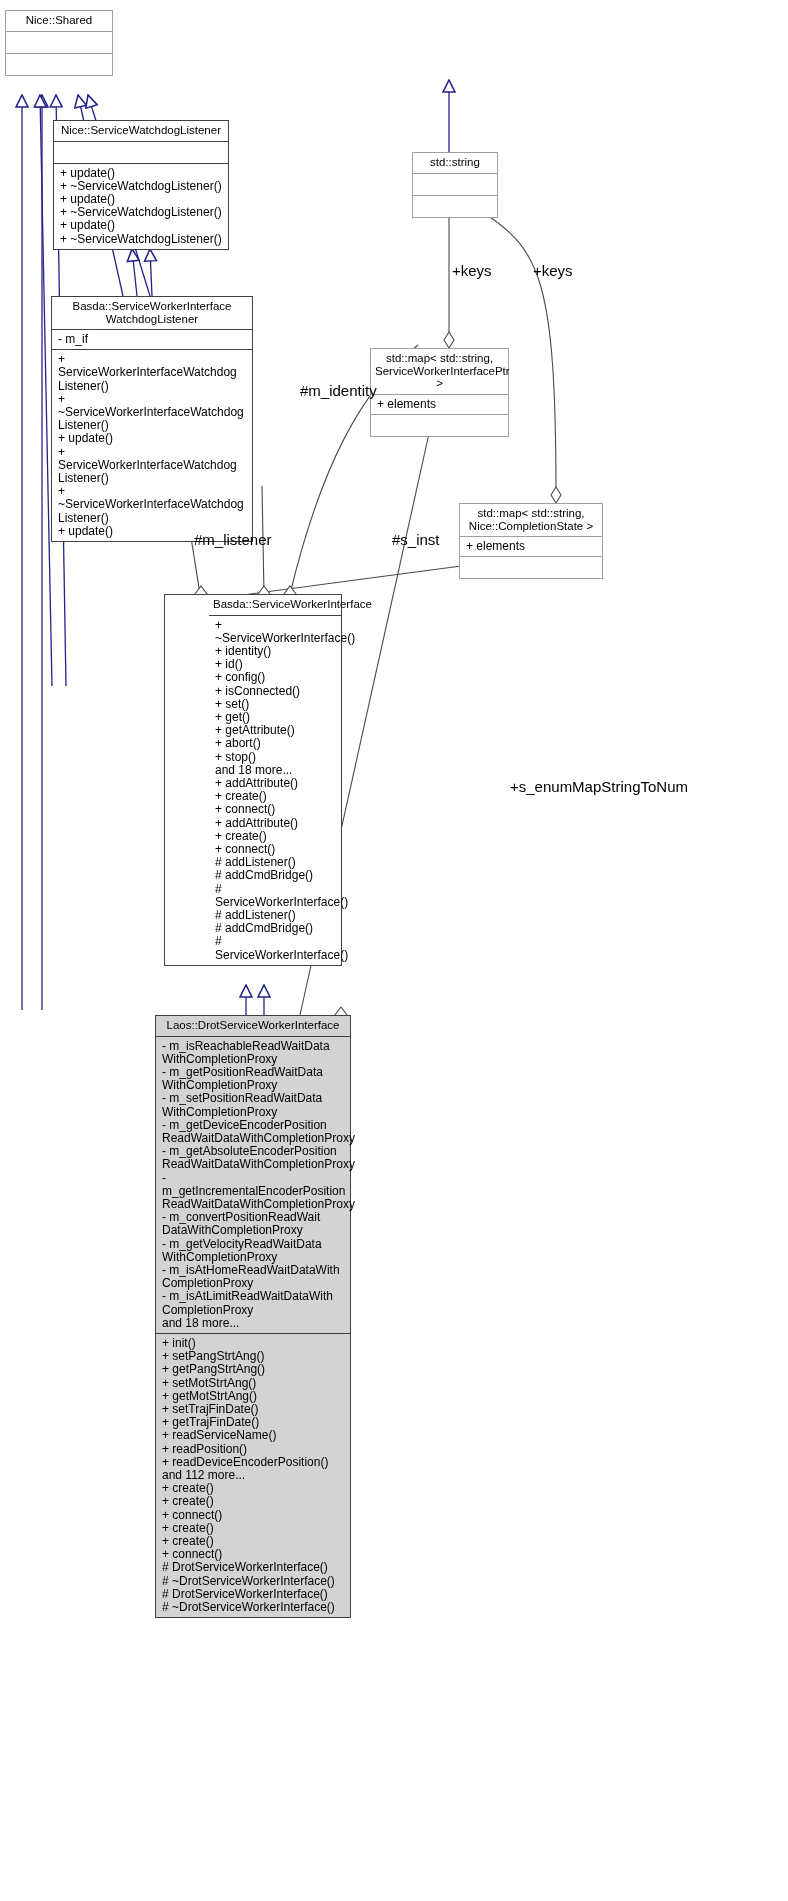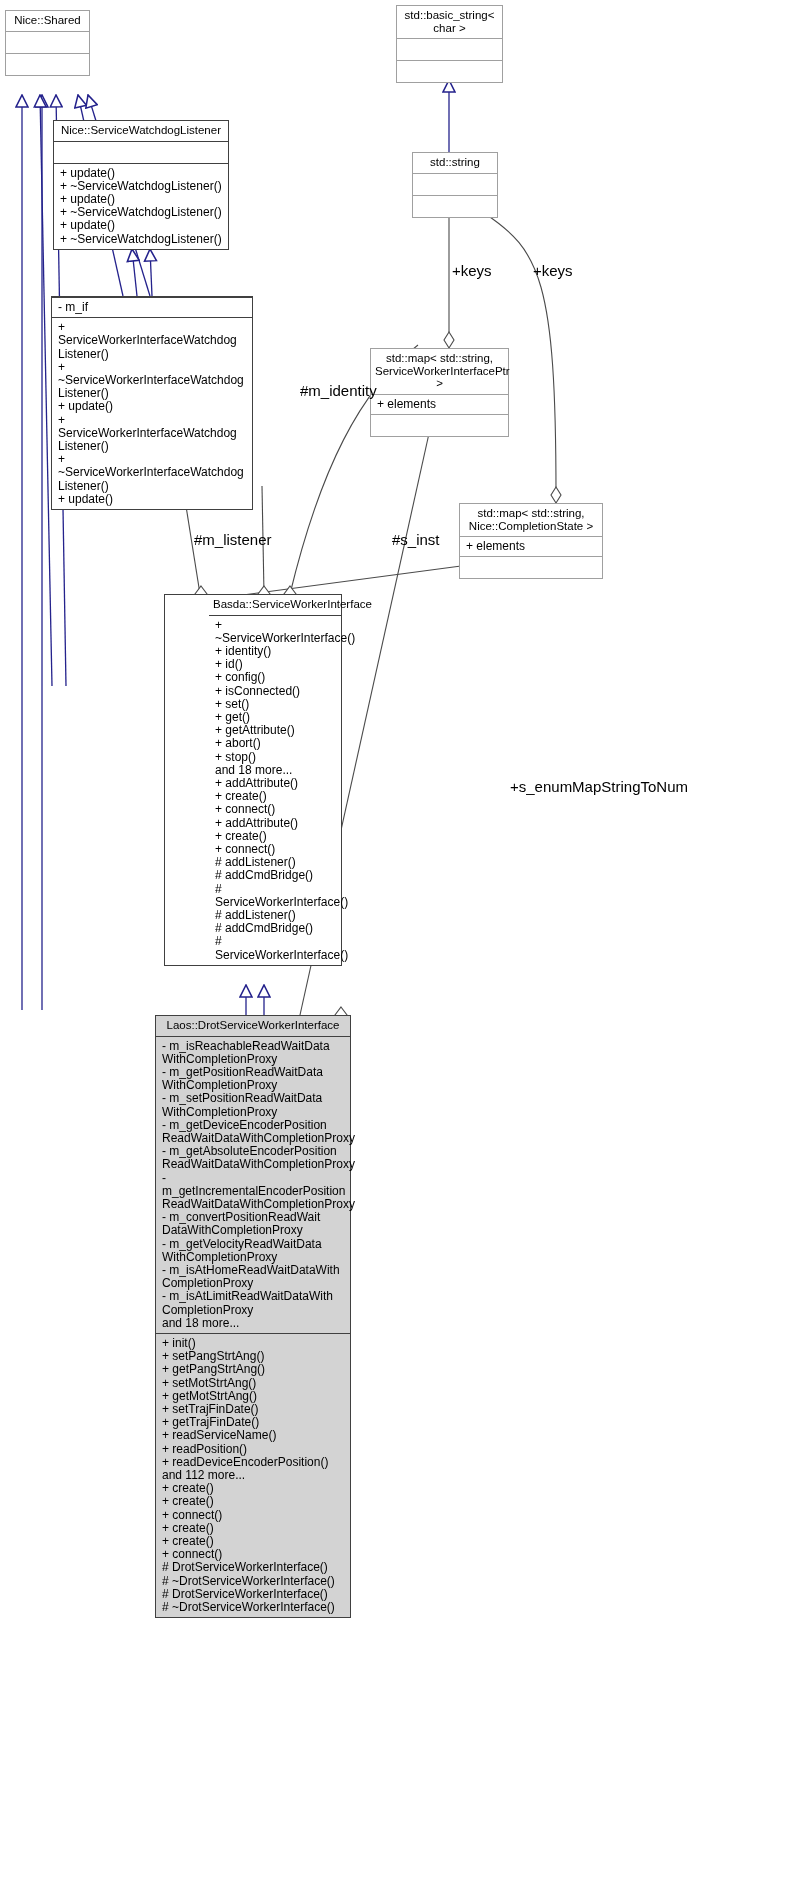--- a/index.html
+++ b/index.html
@@ -63,32 +63,26 @@
     <g stroke="#4a4a4a" fill="#ffffff" stroke-width="1.1">
       <polygon points="449,332 454,340 449,348 444,340"></polygon>
       <polygon points="556,487 561,495 556,503 551,495"></polygon>
       <polygon points="290,586 296,594 290,602 284,594"></polygon>
       <polygon points="201,586 207,594 201,602 195,594"></polygon>
       <polygon points="264,586 270,594 264,602 258,594"></polygon>
       <polygon points="341,1007 347,1015 341,1023 335,1015"></polygon>
     </g>
   </svg>
 
-  <div class="node grey" style="left:5px;top:10px;width:85px;">
+  <div class="node grey" style="left:5px;top:10px;width:108px;">
     <div class="nrow ntitle">Nice::Shared</div>
     <div class="nrow sep empty"></div>
     <div class="nrow sep empty"></div>
   </div>
 
-  <div class="node grey" style="left:396px;top:5px;width:107px;">
-    <div class="nrow ntitle">std::basic_string&lt;
-char &gt;</div>
-    <div class="nrow sep empty"></div>
-    <div class="nrow sep empty"></div>
-  </div>
 
   <div class="node grey" style="left:412px;top:152px;width:86px;">
     <div class="nrow ntitle">std::string</div>
     <div class="nrow sep empty"></div>
     <div class="nrow sep empty"></div>
   </div>
 
   <div class="node dark" style="left:53px;top:120px;width:176px;">
     <div class="nrow ntitle">Nice::ServiceWatchdogListener</div>
     <div class="nrow sep empty"></div>
@@ -96,20 +90,22 @@
         <div>+ update()</div>
         <div>+ ~ServiceWatchdogListener()</div>
         <div>+ update()</div>
         <div>+ ~ServiceWatchdogListener()</div>
         <div>+ update()</div>
         <div>+ ~ServiceWatchdogListener()</div>
       </div>
   </div>
 
   <div class="node dark" style="left:51px;top:296px;width:202px;">
+    <div class="nrow ntitle">Basda::ServiceWorkerInterface
+WatchdogListener</div>
     <div class="nrow sep nbody">
         <div>- m_if</div>
       </div>
     <div class="nrow sep nbody">
         <div>+ ServiceWorkerInterfaceWatchdog
 Listener()</div>
         <div>+ ~ServiceWorkerInterfaceWatchdog
 Listener()</div>
         <div>+ update()</div>
         <div>+ ServiceWorkerInterfaceWatchdog

